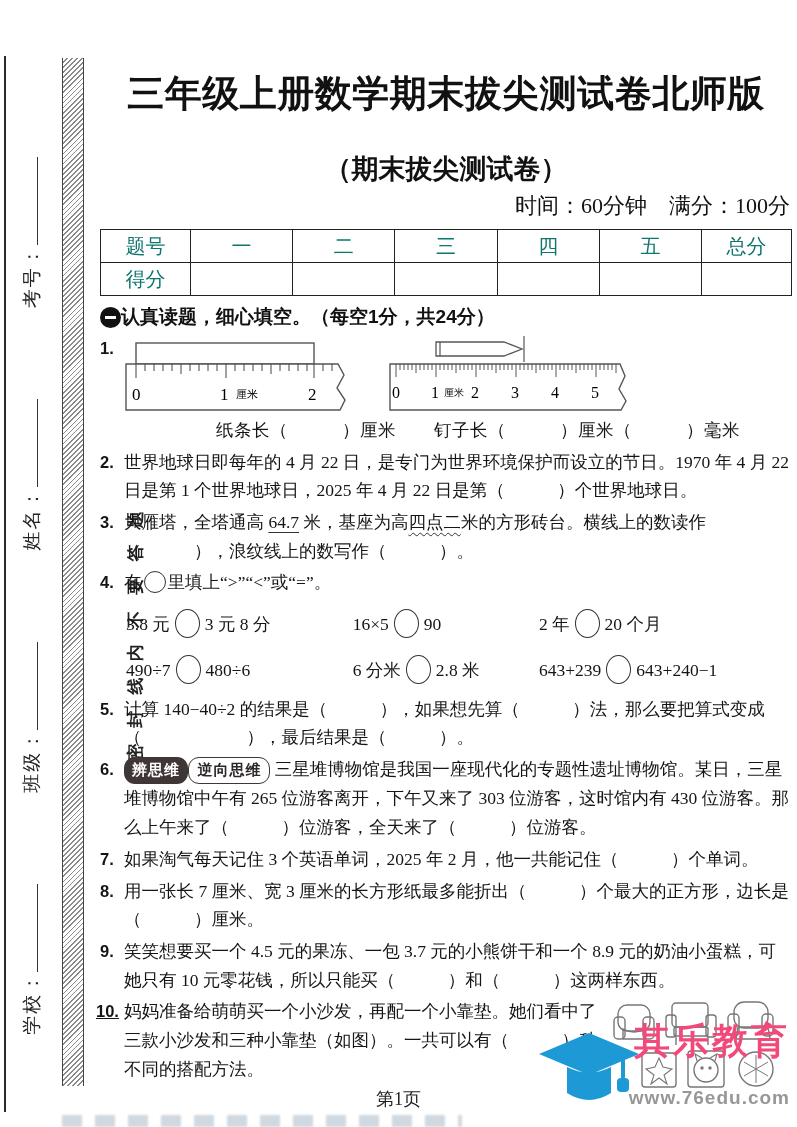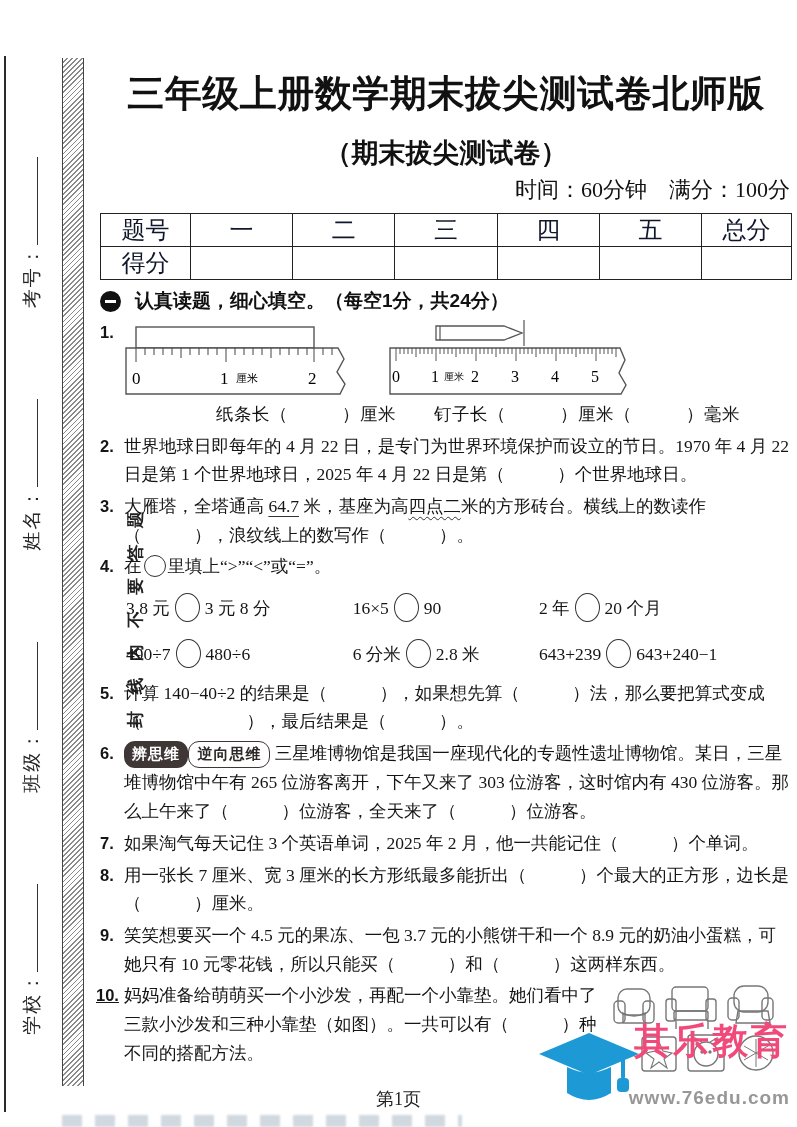--- a/index.html
+++ b/index.html
@@ -21,29 +21,29 @@
   .seal-strip { position:absolute; left:62px; top:58px; width:22px; height:1028px;
     border-left:1.3px solid #444; border-right:1.3px solid #444;
     background:repeating-linear-gradient(135deg,#fff 0 2.4px,#8a8a8a 2.4px 3.6px); }
   .seal-text { position:absolute; left:-57px; top:564px; width:260px; height:22px;
     transform:rotate(-90deg); background:#fff; text-align:center;
     font-size:17px; font-weight:bold; letter-spacing:6px; color:#222; line-height:22px; }
 
   
   .content { position:absolute; left:100px; top:0; width:692px; }
   .title { margin-top:69px; text-align:center; font-size:37px; font-weight:900; letter-spacing:.5px; color:#111; }
-  .subtitle { margin-top:16px; text-align:center; font-size:27px; font-weight:900; color:#111; }
+  .subtitle { margin-top:32px; text-align:center; font-size:27px; font-weight:900; color:#111; }
   .meta { margin-top:4px; text-align:right; font-size:22px; color:#111; padding-right:2px; }
 
   table.score { width:100%; border-collapse:collapse; margin-top:8px; }
-  table.score td { border:1.6px solid #222; height:33px; text-align:center; font-size:24px; color:#0f172a; }
+  table.score td { border:1.6px solid #222; height:33px; text-align:center; font-size:20px; color:#0f766e; }
   table.score td.c0 { width:13%; }
   table.score td.c6 { width:13%; }
 
-  .section-head { display:flex; align-items:center; gap:14px; margin-top:8px; font-size:19px; font-weight:900; color:#111; }
+  .section-head { display:flex; align-items:center; gap:0; margin-top:8px; font-size:19px; font-weight:900; color:#111; }
   .num-icon { width:21px; height:21px; border-radius:50%; background:#111; display:inline-flex; align-items:center; justify-content:center; flex:0 0 21px; }
   .num-icon i { display:block; width:11px; height:3px; background:#fff; }
 
   .q { position:relative; padding-left:24px; font-size:17.5px; line-height:1.64; margin-top:3px; color:#151515; }
   .qnum { position:absolute; left:0; top:1px; width:22px; font-family:"Liberation Sans","DejaVu Sans",sans-serif; font-weight:600; font-size:16.5px; }
   .q10 .qnum { left:-4px; width:28px;text-decoration:underline; }
 
   
   .rulers { display:flex; gap:28px; align-items:flex-end; margin:4px 0 2px 0; }
   .q1-ans { margin-left:92px; letter-spacing:.5px; }

